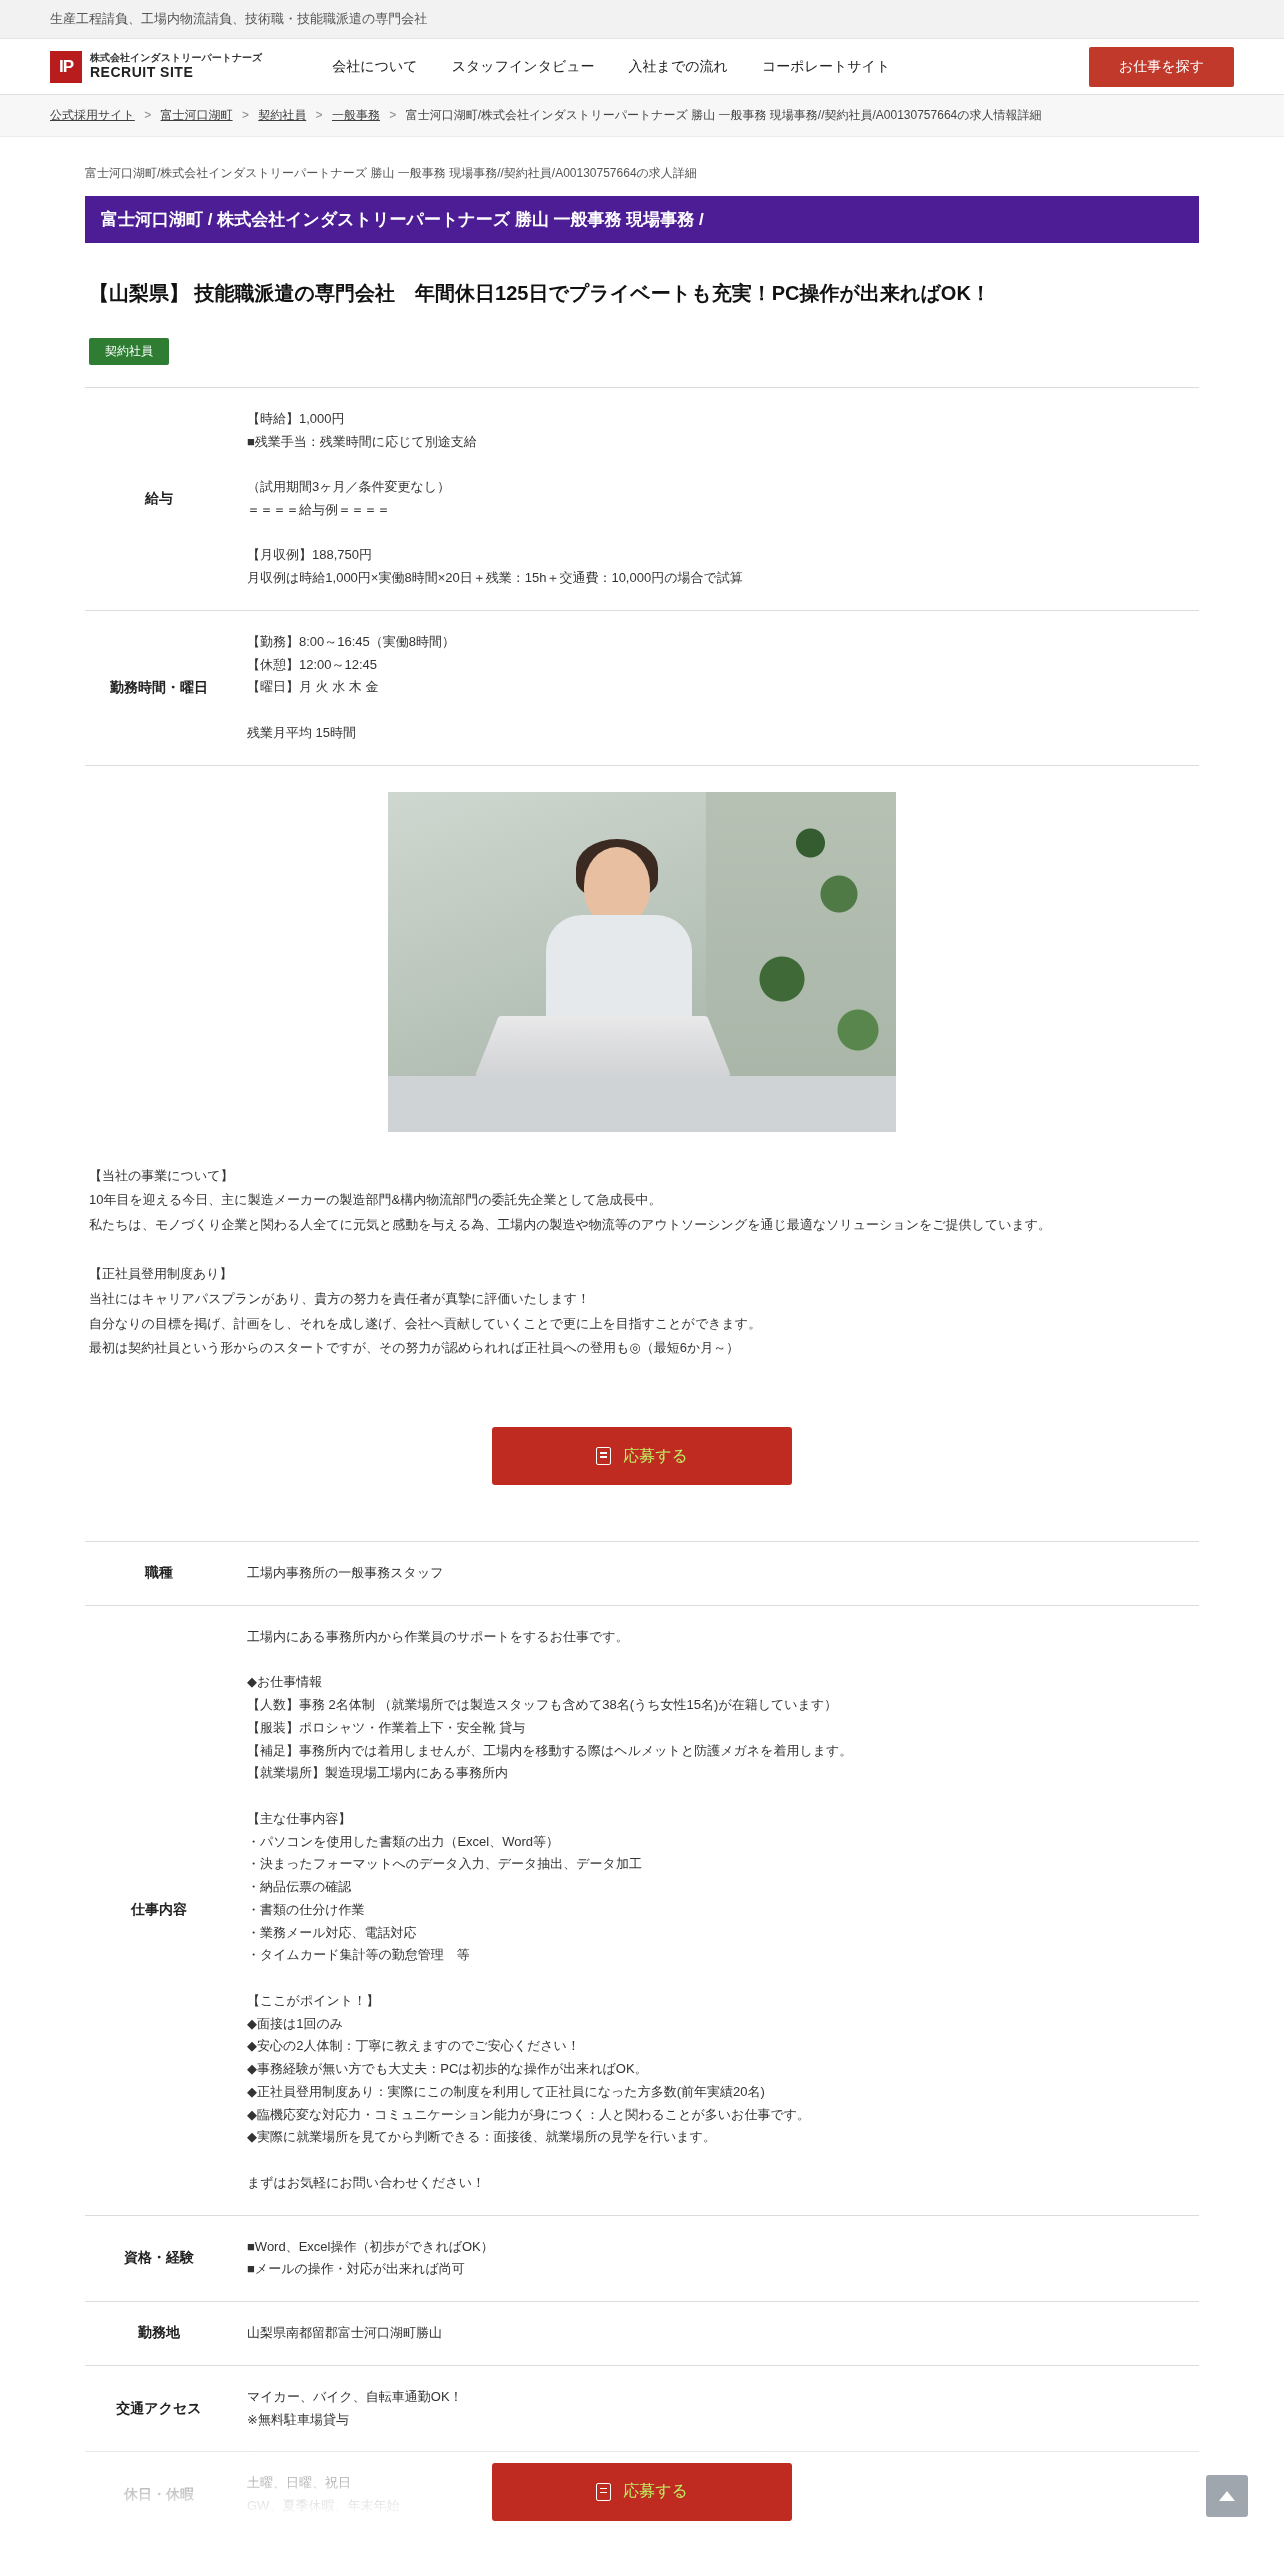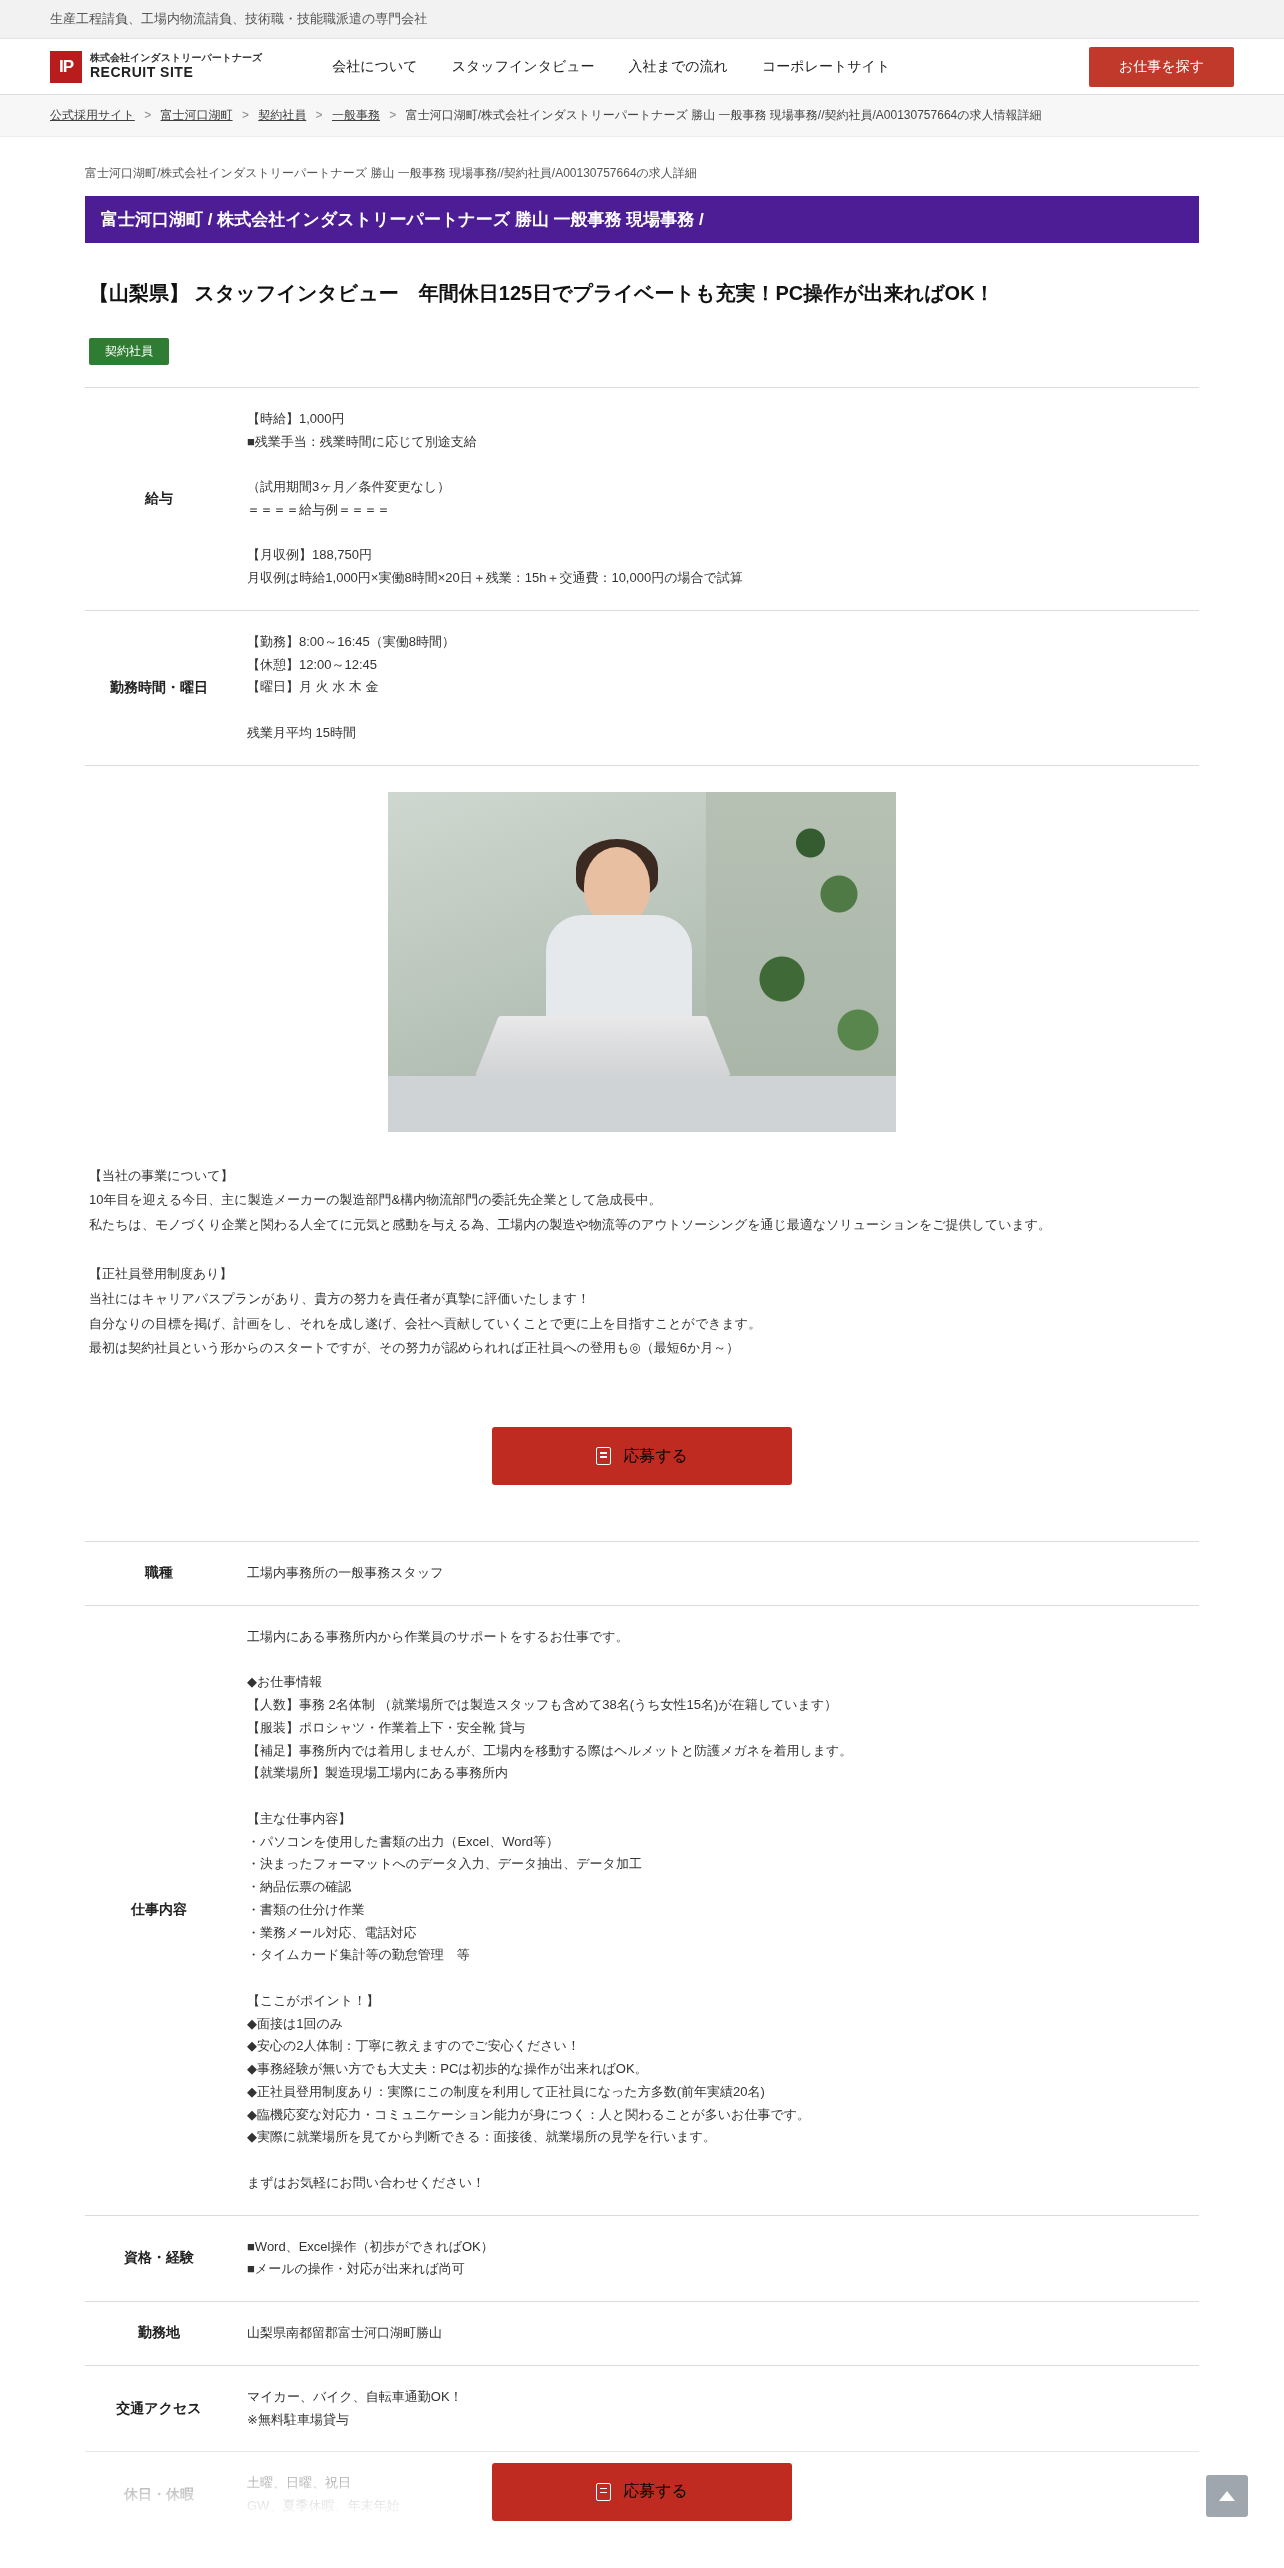--- a/index.html
+++ b/index.html
@@ -181,21 +181,21 @@
     line-height: 1.9;
     color: #333;
     padding: 22px 4px 6px 4px;
     white-space: pre-line;
   }
 
   
   .apply-wrap { display: flex; justify-content: center; padding: 60px 0 56px 0; }
   .apply-btn {
     background: #bf2b20;
-    color: #000000;
+    color: #bef264;
     font-size: 16px;
     border: none;
     width: 300px;
     height: 58px;
     border-radius: 3px;
     display: flex; align-items: center; justify-content: center; gap: 12px;
     cursor: pointer;
   }
   .apply-btn .doc-icon {
     width: 15px; height: 18px;
@@ -278,21 +278,21 @@
     <span class="sep">&gt;</span>
     <span class="current">富士河口湖町/株式会社インダストリーパートナーズ 勝山 一般事務 現場事務//契約社員/A00130757664の求人情報詳細</span>
   </div>
 
   <div class="content">
 
     <div class="sub-path">富士河口湖町/株式会社インダストリーパートナーズ 勝山 一般事務 現場事務//契約社員/A00130757664の求人詳細</div>
 
     <div class="title-bar">富士河口湖町 / 株式会社インダストリーパートナーズ 勝山 一般事務 現場事務 /</div>
 
-    <h1 class="job-title">【山梨県】 スタッフインタビュー　年間休日125日でプライベートも充実！PC操作が出来ればOK！</h1>
+    <h1 class="job-title">【山梨県】 技能職派遣の専門会社　年間休日125日でプライベートも充実！PC操作が出来ればOK！</h1>
 
     <div class="tag">契約社員</div>
 
     
     <table class="spec">
       <tbody>
           <tr>
         <th>給与</th>
         <td>【時給】1,000円
 ■残業手当：残業時間に応じて別途支給

